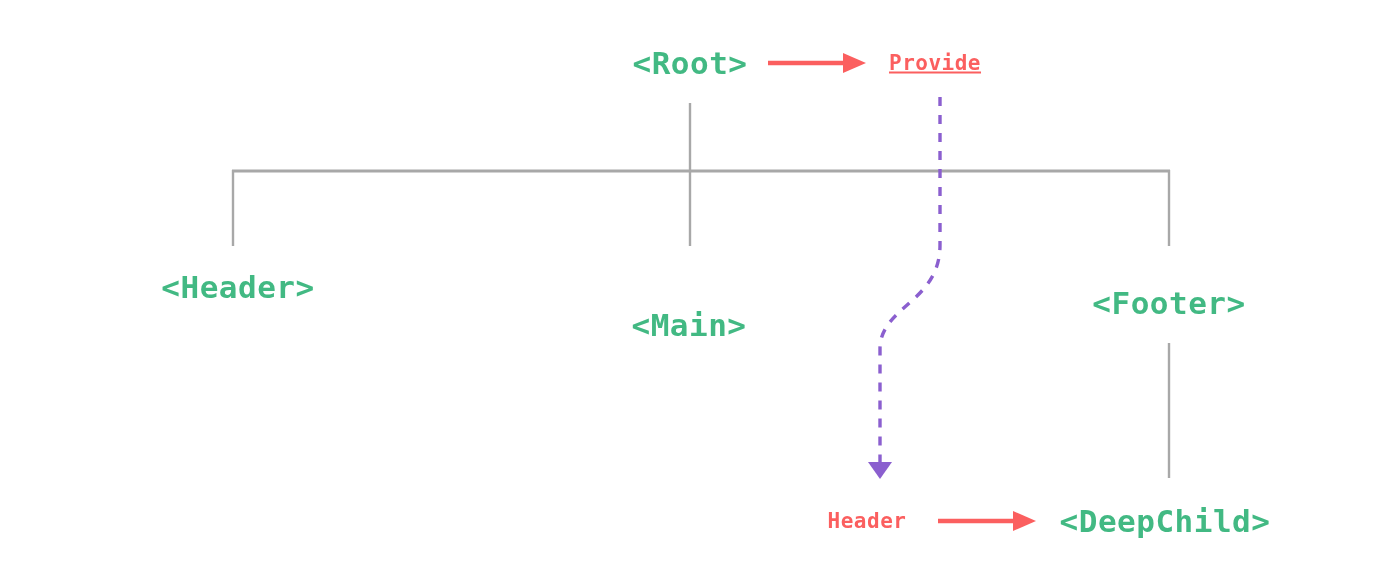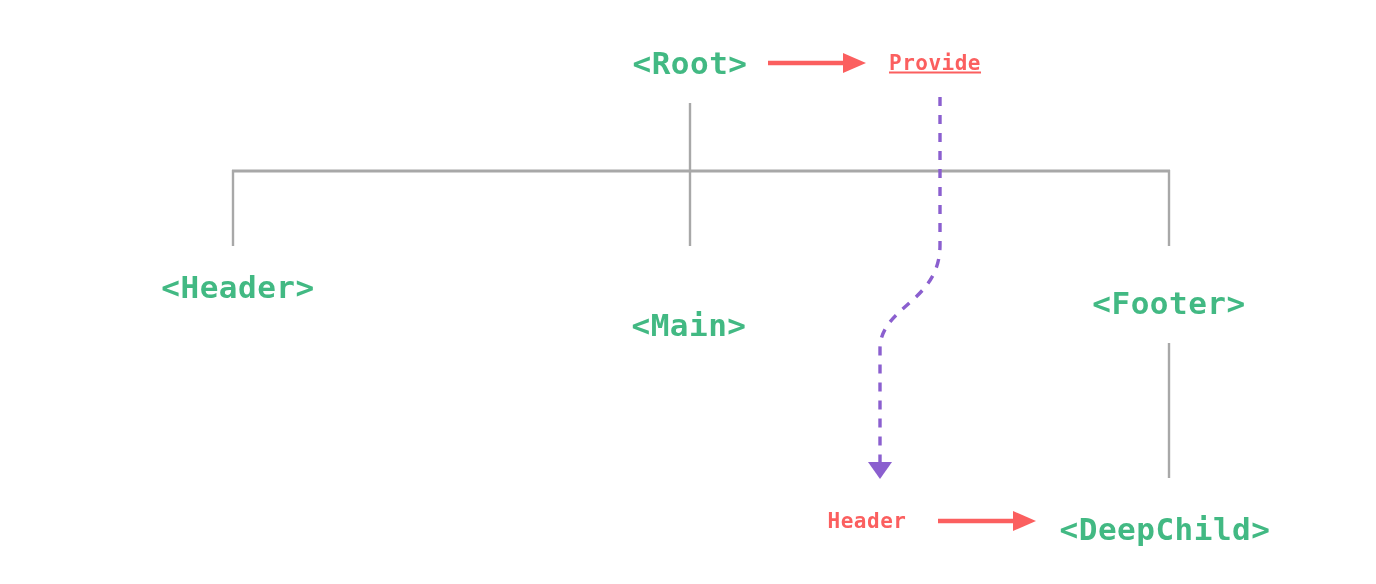--- a/index.html
+++ b/index.html
@@ -82,19 +82,19 @@
   </svg>
 
   <div class="node-label" style="left:690px; top:63px;">&lt;Root&gt;</div>
 
   <div class="node-label" style="left:238px; top:287px;">&lt;Header&gt;</div>
 
   <div class="node-label" style="left:689px; top:288px;margin-top:37px;">&lt;Main&gt;</div>
 
   <div class="node-label" style="left:1169px; top:303px;">&lt;Footer&gt;</div>
 
-  <div class="node-label" style="left:1165px; top:521px;margin-top:8px;">&lt;DeepChild&gt;</div>
+  <div class="node-label" style="left:1165px; top:521px;">&lt;DeepChild&gt;</div>
 
   <div class="api-label" style="left:935px; top:63px;text-decoration:underline;">Provide</div>
 
   <div class="api-label" style="left:867px; top:521px;">Header</div>
 
 </div>
 
 </body></html>

